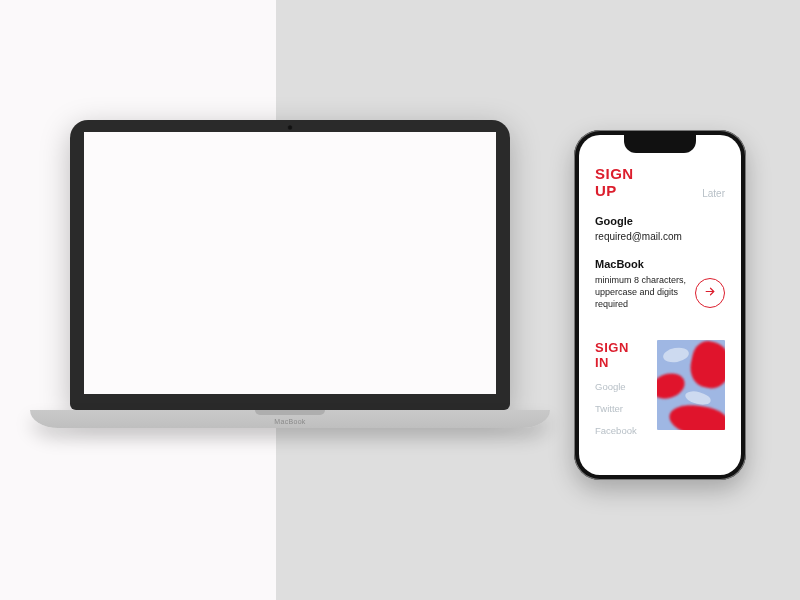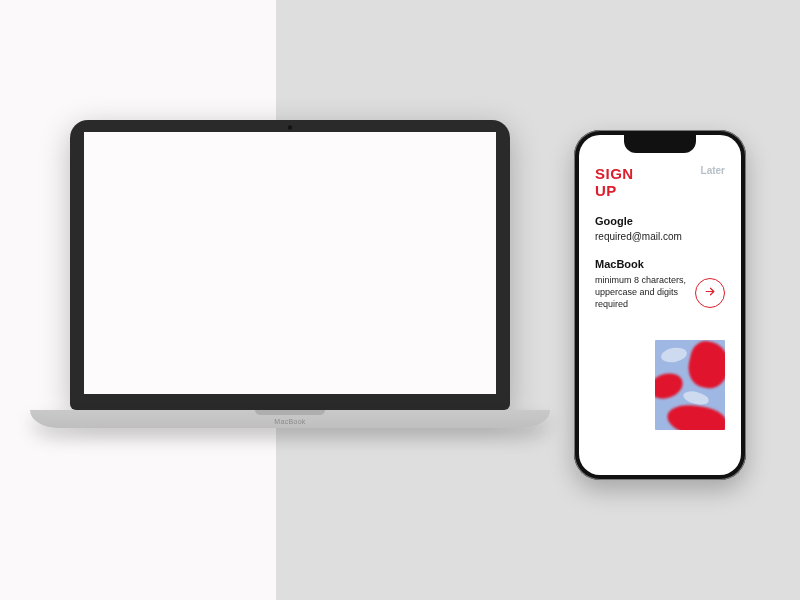--- a/index.html
+++ b/index.html
@@ -68,23 +68,23 @@
   }
   .notch{
     position:absolute; top:0; left:50%; transform:translateX(-50%);
     width:72px; height:18px; background:#111;
     border-radius:0 0 12px 12px;
     z-index:3;
   }
 
   
   .ui { position:absolute; inset:0; padding:30px 16px 12px 16px; font-size:11px; color:#111;}
-  .row-top{display:flex; justify-content:space-between; align-items:flex-start; margin-bottom:16px;gap:43px;}
+  .row-top{display:flex; justify-content:space-between; align-items:flex-end; margin-bottom:16px;gap:43px;}
   .title{ font-weight:800; font-size:15px; letter-spacing:.5px; color:#dc1e2d;}
-  .later{ font-size:10px; color:#b8c0c7;font-weight:bold;}
+  .later{ font-size:10px; color:#b8c0c7;}
   .field-label{ font-weight:800; font-size:11px; margin-top:10px;}
   .field-val{ font-size:10px; color:#222; margin-top:4px;}
   .hint{ font-size:9px; color:#222; margin-top:4px; line-height:1.35; max-width:100px;}
   .pw-row{display:flex; align-items:center; justify-content:space-between; gap:0;}
   .go-btn{
     width:30px; height:30px; border:1.5px solid #dc1e2d; border-radius:50%;
     display:flex; align-items:center; justify-content:center;
     color:#dc1e2d; flex:0 0 auto; margin-top:6px;
     background:transparent;
   }
@@ -141,20 +141,26 @@
             <span>
               <svg viewBox="0 0 24 24" fill="none" stroke="currentColor" stroke-width="2.2" stroke-linecap="round" stroke-linejoin="round">
                   <line x1="4" y1="12" x2="18" y2="12"></line>
                   <polyline points="12 6 18 12 12 18"></polyline>
                 </svg>
             </span>
           </button>
         </div>
 
         <div class="signin-block">
+          <div class="signin-left">
+            <div class="signin-title">SIGN IN</div>
+            <div class="social">Google</div>
+            <div class="social">Twitter</div>
+            <div class="social">Facebook</div>
+          </div>
           <div class="art">
             <div class="lite l1"></div>
             <div class="smear s1"></div>
             <div class="smear s2"></div>
             <div class="lite l2"></div>
             <div class="smear s3"></div>
           </div>
         </div>
 
       </div>

